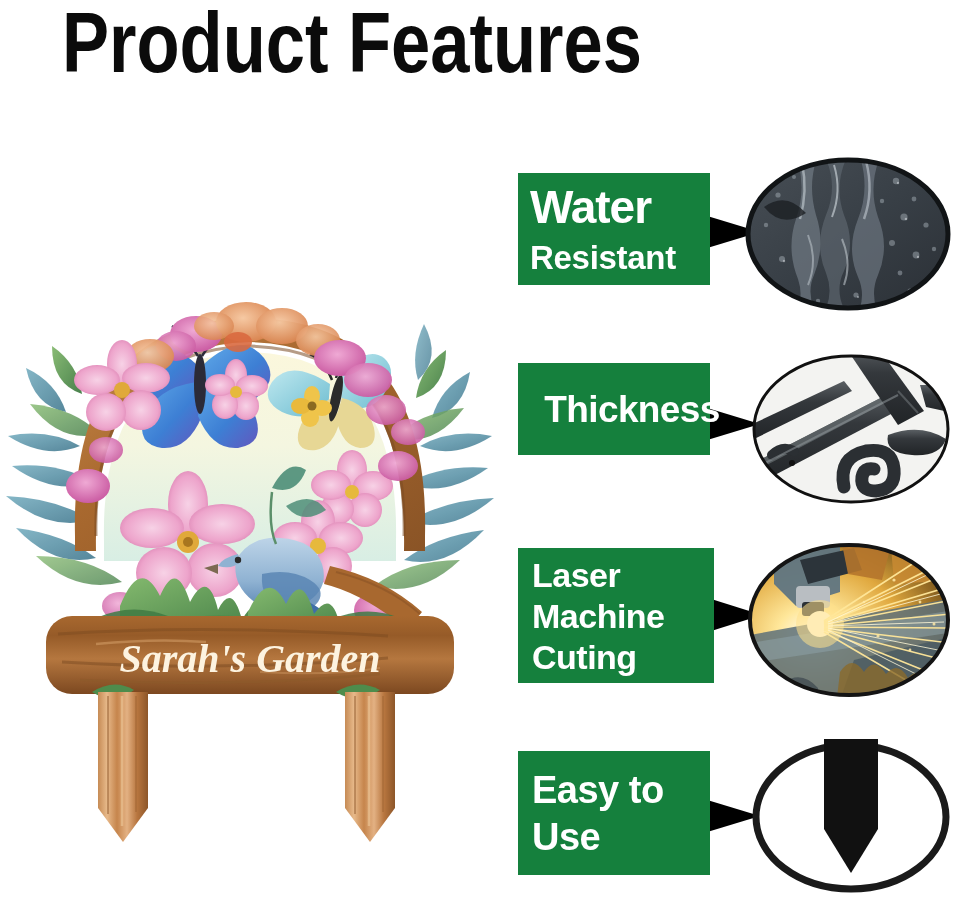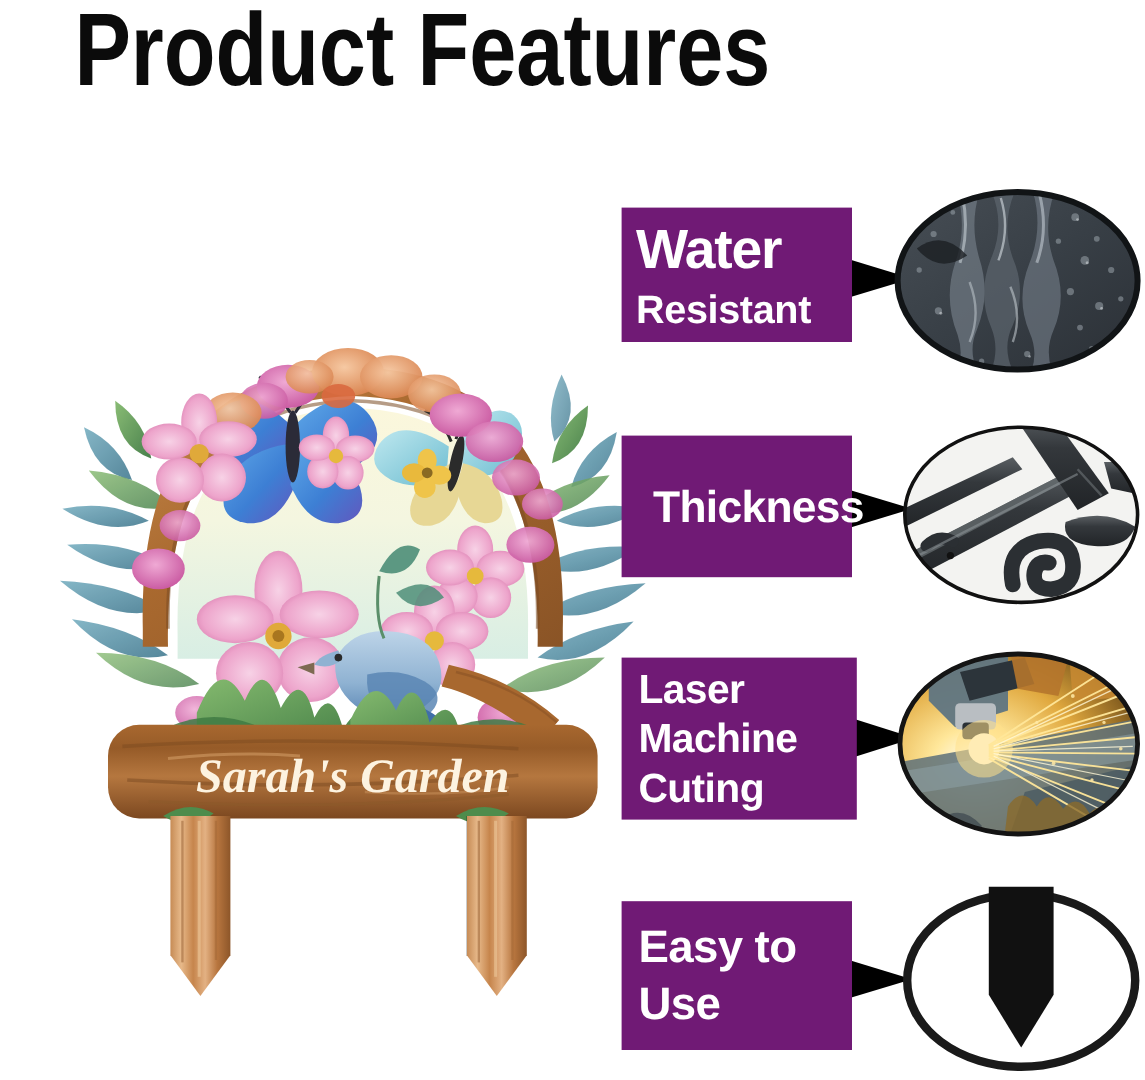--- a/index.html
+++ b/index.html
@@ -25,22 +25,22 @@
     letter-spacing: 0px;
     color: #0b0b0b;
     transform: scaleX(0.82);
     transform-origin: left top;
     white-space: nowrap;
   }
 
   
   #product-illustration {
     position: absolute;
-    left: 0px; top: 124px;
-    width: 500px; height: 720px; padding-left: 44px;
+    left: 0px; top: 136px;
+    width: 500px; height: 720px;
   }
   #product-illustration svg { display: block; }
 
   
   #features {
     position: absolute;
     left: 508px; top: 155px;
     width: 446px; height: 745px;
   }
   .feature-row {
@@ -48,21 +48,21 @@
     left: 0; width: 446px;
   }
   .feature-row.r0 { top: 0px;   height: 160px; }
   .feature-row.r1 { top: 196px; height: 160px; }
   .feature-row.r2 { top: 385px; height: 165px; }
   .feature-row.r3 { top: 578px; height: 165px; }
 
   .label-box {
     position: absolute;
     left: 10px;
-    background: #701a75;
+    background: #15803d;
     color: #ffffff;
     box-sizing: border-box;
     display: flex;
     flex-direction: column;
     justify-content: center;
     z-index: 3;
   }
   .label-line {
     font-family: "Liberation Sans", sans-serif;
     font-weight: bold;
@@ -70,21 +70,21 @@
     white-space: nowrap;
     line-height: 1.0;
   }
 
   
   .r0 .label-box { top: 18px; width: 192px; height: 112px; padding: 0 0 0 12px; }
   .r0 .l0 { font-size: 46px; letter-spacing: -1px; }
   .r0 .l1 { font-size: 33px; margin-top: 11px; letter-spacing: -0.3px; }
 
   
-  .r1 .label-box { top: 12px; width: 192px; height: 118px; align-items: center; text-align: right; padding-left: 36px; }
+  .r1 .label-box { top: 12px; width: 192px; height: 92px; align-items: center; text-align: right; padding-left: 36px; }
   .r1 .l0 { font-size: 37px; letter-spacing: -0.6px; }
   .r1 .l1 { font-size: 37px; margin-top: 8px; letter-spacing: -0.6px; }
 
   
   .r2 .label-box { top: 8px; width: 196px; height: 135px; padding: 0 0 0 14px; }
   .r2 .l0, .r2 .l1, .r2 .l2 { font-size: 34px; letter-spacing: -0.5px; }
   .r2 .l1 { margin-top: 7px; }
   .r2 .l2 { margin-top: 7px; }
 
   

